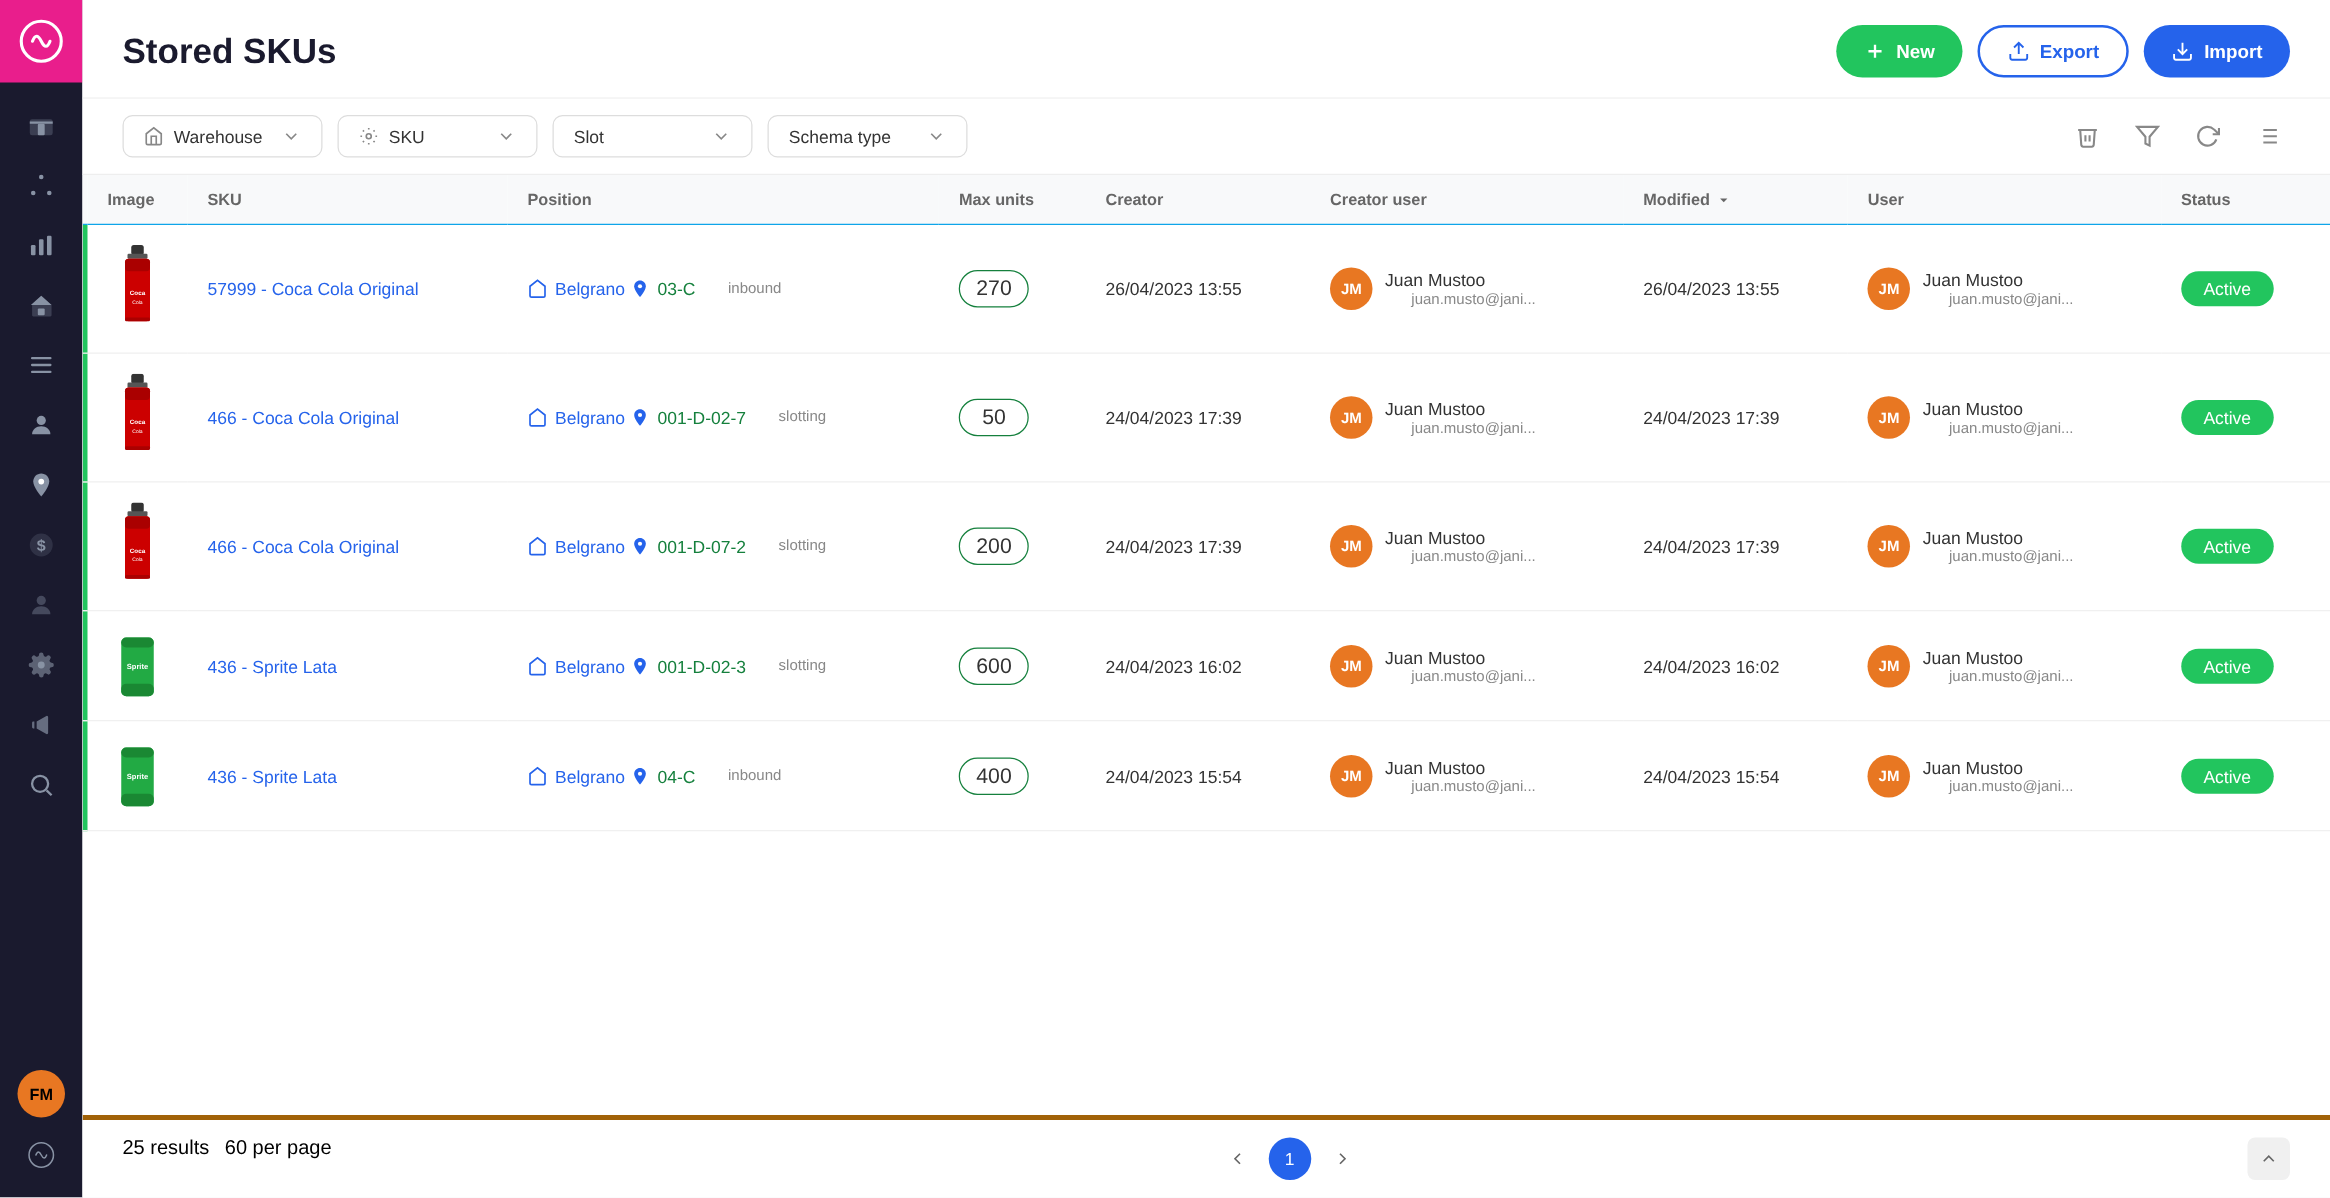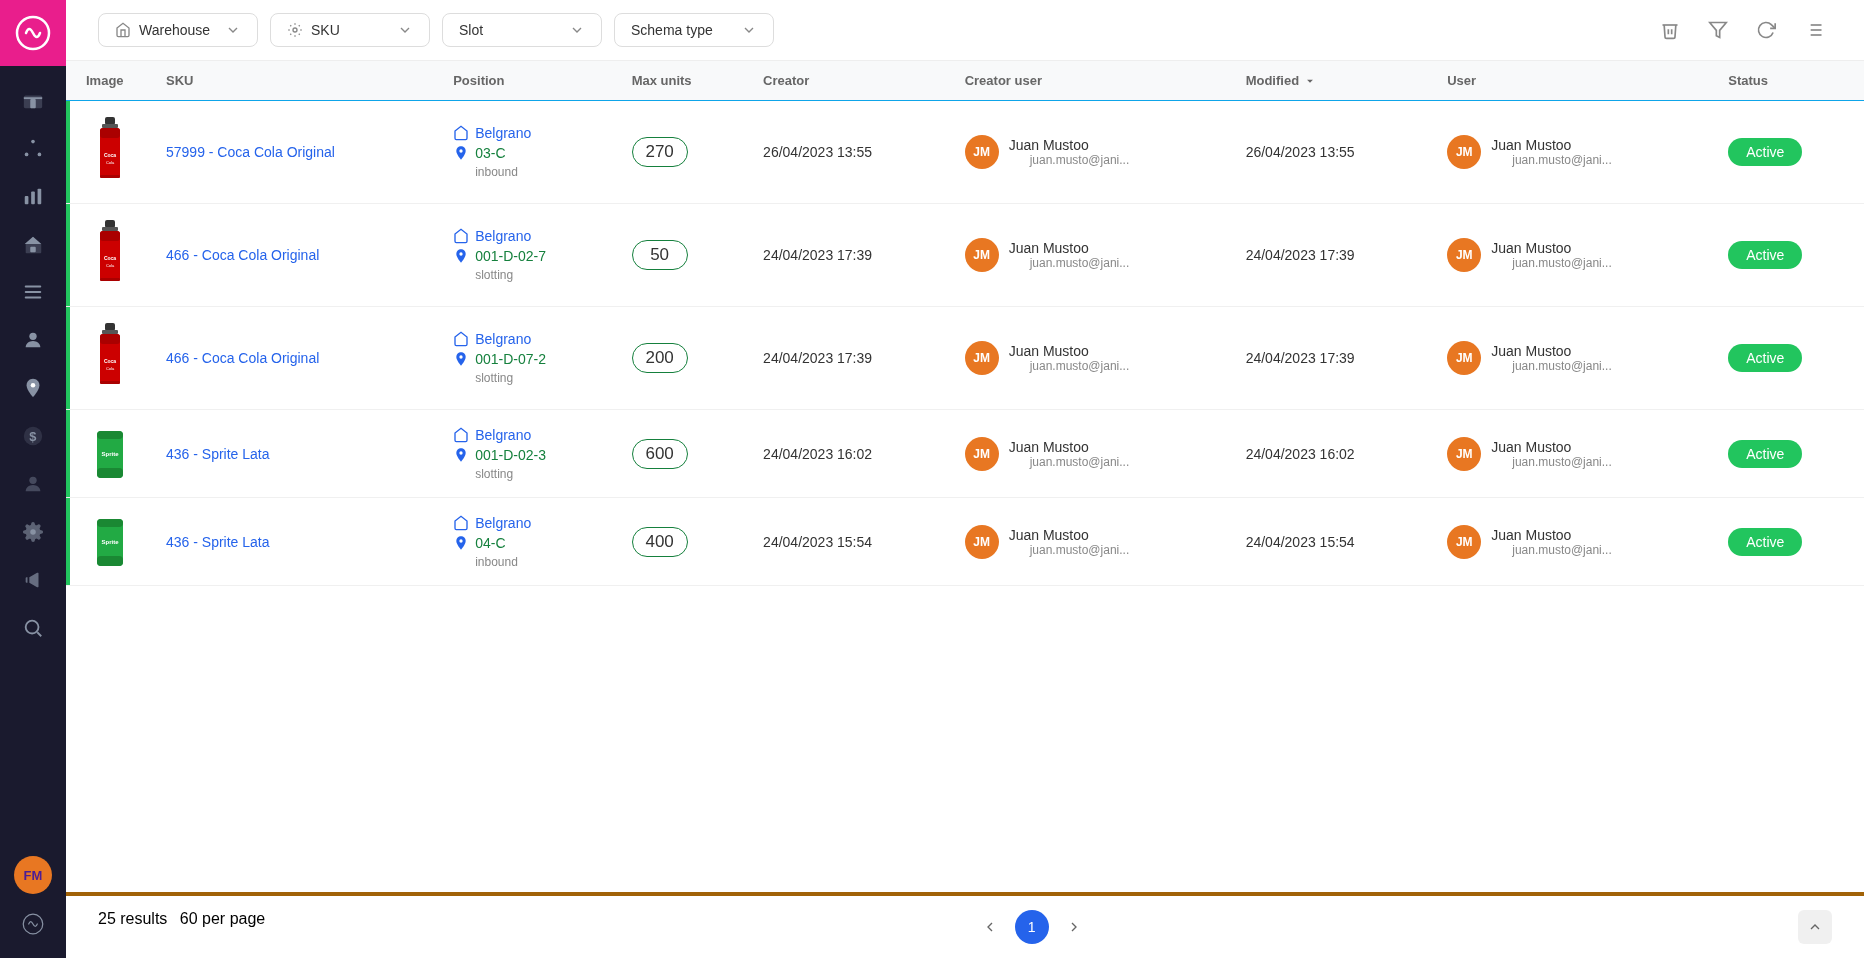--- a/index.html
+++ b/index.html
@@ -48,21 +48,21 @@
       flex-direction: column;
       align-items: center;
       padding: 12px 0;
       gap: 8px;
     }
     .avatar-fm {
       width: 38px;
       height: 38px;
       border-radius: 50%;
       background: #e87722;
-      color: #4c1d95;
+      color: #000000;
       font-weight: 700;
       font-size: 13px;
       display: flex;
       align-items: center;
       justify-content: center;
     }
 
     
     .main {
       flex: 1;
@@ -180,21 +180,21 @@
     .row-indicator {
       width: 4px;
       background: #22c55e;
       padding: 0;
     }
     .sku-link {
       color: #2563eb;
       text-decoration: none;
       font-size: 14px;
     }
-    .position-cell { display: flex; flex-direction: column; gap: 4px; }
+    .position-cell { display: flex; flex-direction: row; gap: 4px; }
     .position-warehouse {
       display: flex;
       align-items: center;
       gap: 6px;
       color: #2563eb;
       font-size: 14px;
     }
     .position-slot {
       display: flex;
       align-items: center;
@@ -381,20 +381,43 @@
       <svg viewBox="0 0 36 36" fill="none">
         <circle cx="18" cy="18" r="16" stroke="#8892a4" stroke-width="2" fill="none"></circle>
         <path d="M11 18 Q14 10 18 18 Q22 26 25 18" stroke="#8892a4" stroke-width="2" fill="none" stroke-linecap="round"></path>
       </svg>
     </div>
   </div>
 </div>
 
 <div class="main">
 
+  <div class="header">
+    <h1 class="page-title">Stored SKUs</h1>
+    <div class="header-actions">
+      <button class="btn btn-new">
+        <svg width="18" height="18" viewBox="0 0 24 24" fill="none" stroke="currentColor" stroke-width="2.5">
+            <path d="M12 5v14M5 12h14"></path>
+          </svg>
+        <span>New</span>
+      </button>
+      <button class="btn btn-export">
+        <svg width="18" height="18" viewBox="0 0 24 24" fill="none" stroke="currentColor" stroke-width="2">
+            <path d="M21 15v4a2 2 0 01-2 2H5a2 2 0 01-2-2v-4M17 8l-5-5-5 5M12 3v12"></path>
+          </svg>
+        <span>Export</span>
+      </button>
+      <button class="btn btn-import">
+        <svg width="18" height="18" viewBox="0 0 24 24" fill="none" stroke="currentColor" stroke-width="2">
+            <path d="M21 15v4a2 2 0 01-2 2H5a2 2 0 01-2-2v-4M7 10l5 5 5-5M12 15V3"></path>
+          </svg>
+        <span>Import</span>
+      </button>
+    </div>
+  </div>
 
   <div class="filters">
     <div class="filter-dropdown">
       <svg viewBox="0 0 24 24" fill="none" stroke="#888" stroke-width="2">
           <path d="M3 9l9-7 9 7v11a2 2 0 01-2 2H5a2 2 0 01-2-2V9z"></path>
           <polyline points="9 22 9 12 15 12 15 22"></polyline>
         </svg>
       <span>Warehouse</span>
       <svg class="filter-chevron" viewBox="0 0 24 24" fill="none" stroke="#888" stroke-width="2">
           <polyline points="6 9 12 15 18 9"></polyline>

